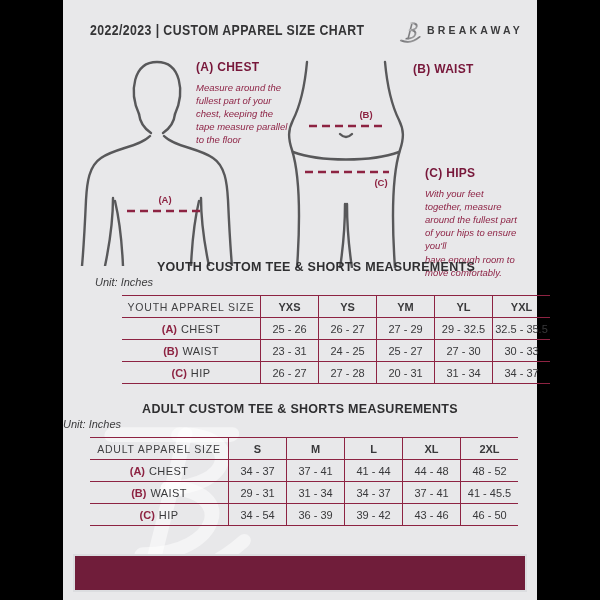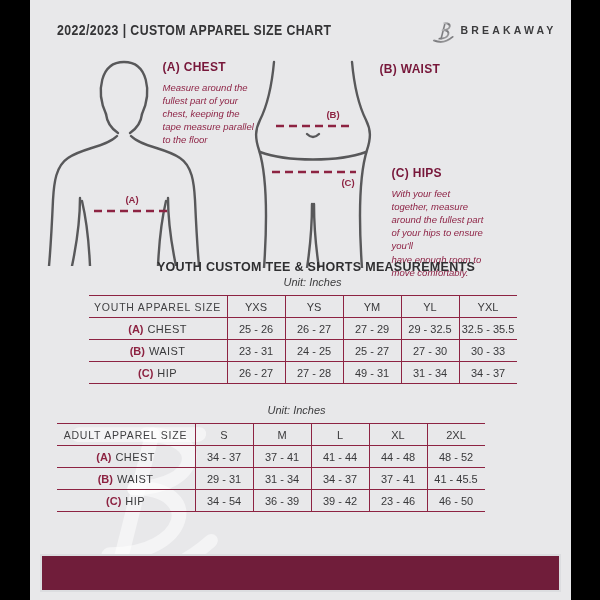--- a/index.html
+++ b/index.html
@@ -1,39 +1,39 @@
 <!DOCTYPE html>
 <html><head>
 <meta charset="utf-8">
 <style>
   html,body{margin:0;padding:0;background:#000;width:600px;height:600px;overflow:hidden;}
-  .doc{position:relative;width:541px;height:600px;margin:0 auto;background:#e8e8ea;font-family:"Liberation Sans",sans-serif;color:#39393b;}
+  .doc{position:relative;width:474px;height:600px;margin:0 auto;background:#e8e8ea;font-family:"Liberation Sans",sans-serif;color:#39393b;}
   
   .hdr-title{position:absolute;top:21px;left:27px;font-size:15px;font-weight:bold;color:#343436;letter-spacing:.5px;transform:scaleX(.82);transform-origin:left center;white-space:nowrap;}
   .brand{position:absolute;top:17px;right:14px;display:flex;align-items:center;gap:2px;}
   .brand-name{font-size:10.5px;font-weight:bold;letter-spacing:3.2px;color:#3b3b3d;}
   
   .fig{position:absolute;}
   .note-block{position:absolute;}
   .note-head{font-size:12px;font-weight:bold;color:#77173a;letter-spacing:.3px;margin:0 0 7px 0;}
   .note-text{font-size:9.5px;line-height:1.38;font-style:italic;color:#8e2446;white-space:pre-line;margin:0;}
   .fig-label{font:bold 9.5px "Liberation Sans",sans-serif;fill:#8d2342;}
   .outline{fill:none;stroke:#58585a;stroke-width:2.4;stroke-linecap:round;}
   .dash{fill:none;stroke:#8d2342;stroke-width:2.4;stroke-dasharray:8 5;}
   
   .section{position:absolute;left:0;right:0;z-index:1;}
   .sec-title{text-align:center;font-size:12.5px;font-weight:bold;color:#2f2f31;letter-spacing:.3px;margin:0;}
-  .sec-unit{text-align:center;font-size:11px;font-style:italic;color:#3b3b3d;margin:2px 7px 0 0;}
+  .sec-unit{text-align:left;font-size:11px;font-style:italic;color:#3b3b3d;margin:2px 7px 0 0;}
   table.size{border-collapse:collapse;table-layout:fixed;width:423px;margin:7px 0 0 27px;background:transparent;}
   table.size td{height:21px;border-top:1.5px solid #8d2342;font-size:11px;text-align:center;color:#39393b;padding:0;}
   table.size tr:last-child td{border-bottom:1.5px solid #8d2342;}
   table.size td + td{border-left:1.5px solid #8d2342;}
   td.first{width:138px;text-align:left;padding-left:13px;margin-top:41px;}
   td.szcol{width:57px;}
-  .hdr-row td{font-weight:normal;font-size:11.5px;}
+  .hdr-row td{font-weight:bold;font-size:11.5px;}
   .hdr-row td.first{font-weight:normal;font-size:10.5px;letter-spacing:.8px;color:#414143;}
   .prefix{color:#8d2342;font-weight:bold;margin-right:4px;}
   .rowlbl{letter-spacing:.4px;}
   
   .footer-bar{position:absolute;left:10px;right:10px;top:554px;height:34px;background:#701d3a;border:2px solid #dcdde0;z-index:2;}
   .watermark{position:absolute;left:12px;top:388px;z-index:0;}
 </style>
 </head>
 <body>
 
@@ -145,29 +145,30 @@
         <td>23 - 31</td>
         <td>24 - 25</td>
         <td>25 - 27</td>
         <td>27 - 30</td>
         <td>30 - 33</td>
       </tr>
       <tr>
         <td class="first"><span class="prefix">(C)</span><span class="rowlbl">HIP</span></td>
         <td>26 - 27</td>
         <td>27 - 28</td>
-        <td>49 - 31</td>
+        <td>20 - 31</td>
         <td>31 - 34</td>
         <td>34 - 37</td>
       </tr>
     </tbody>
       </table>
   </div>
 
   <div class="section" style="top:402px;">
+    <p class="sec-title">ADULT CUSTOM TEE &amp; SHORTS MEASUREMENTS</p>
     <p class="sec-unit">Unit: Inches</p>
     <table class="size">
       <tbody>
           <tr class="hdr-row">
         <td class="first">ADULT APPAREL SIZE</td>
         <td class="szcol">S</td>
         <td class="szcol">M</td>
         <td class="szcol">L</td>
         <td class="szcol">XL</td>
         <td class="szcol">2XL</td>
@@ -186,21 +187,21 @@
         <td>31 - 34</td>
         <td>34 - 37</td>
         <td>37 - 41</td>
         <td>41 - 45.5</td>
       </tr>
       <tr>
         <td class="first"><span class="prefix">(C)</span><span class="rowlbl">HIP</span></td>
         <td>34 - 54</td>
         <td>36 - 39</td>
         <td>39 - 42</td>
-        <td>23 - 46</td>
+        <td>43 - 46</td>
         <td>46 - 50</td>
       </tr>
     </tbody>
       </table>
   </div>
 
   <div class="footer-bar"></div>
 </div>
 
 </body></html>

